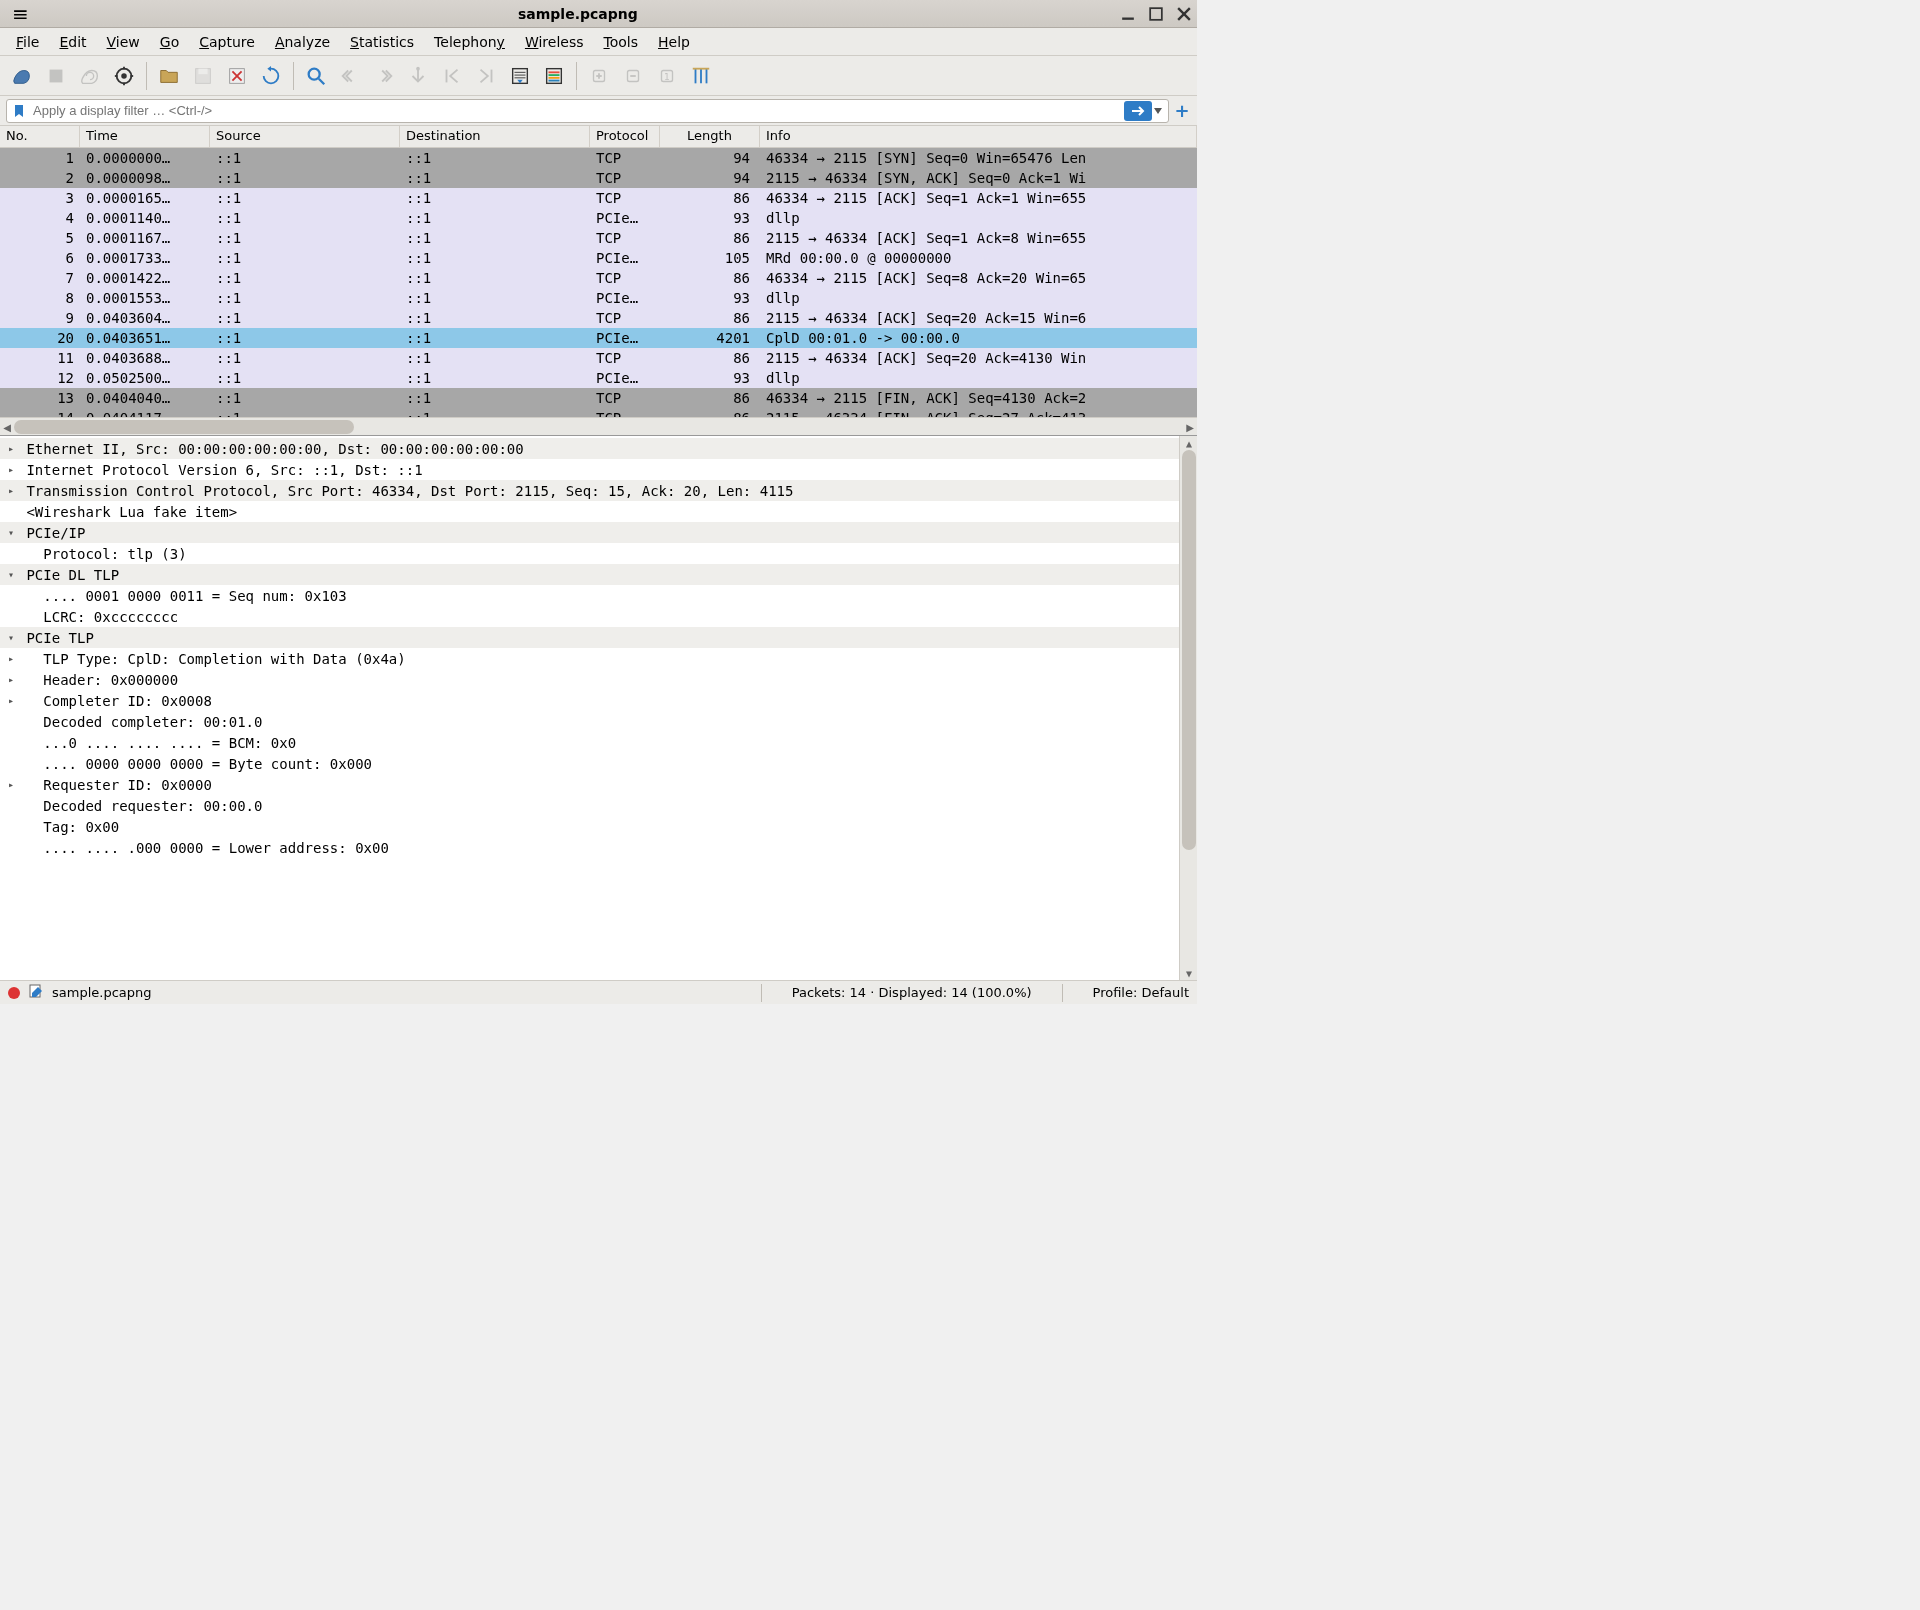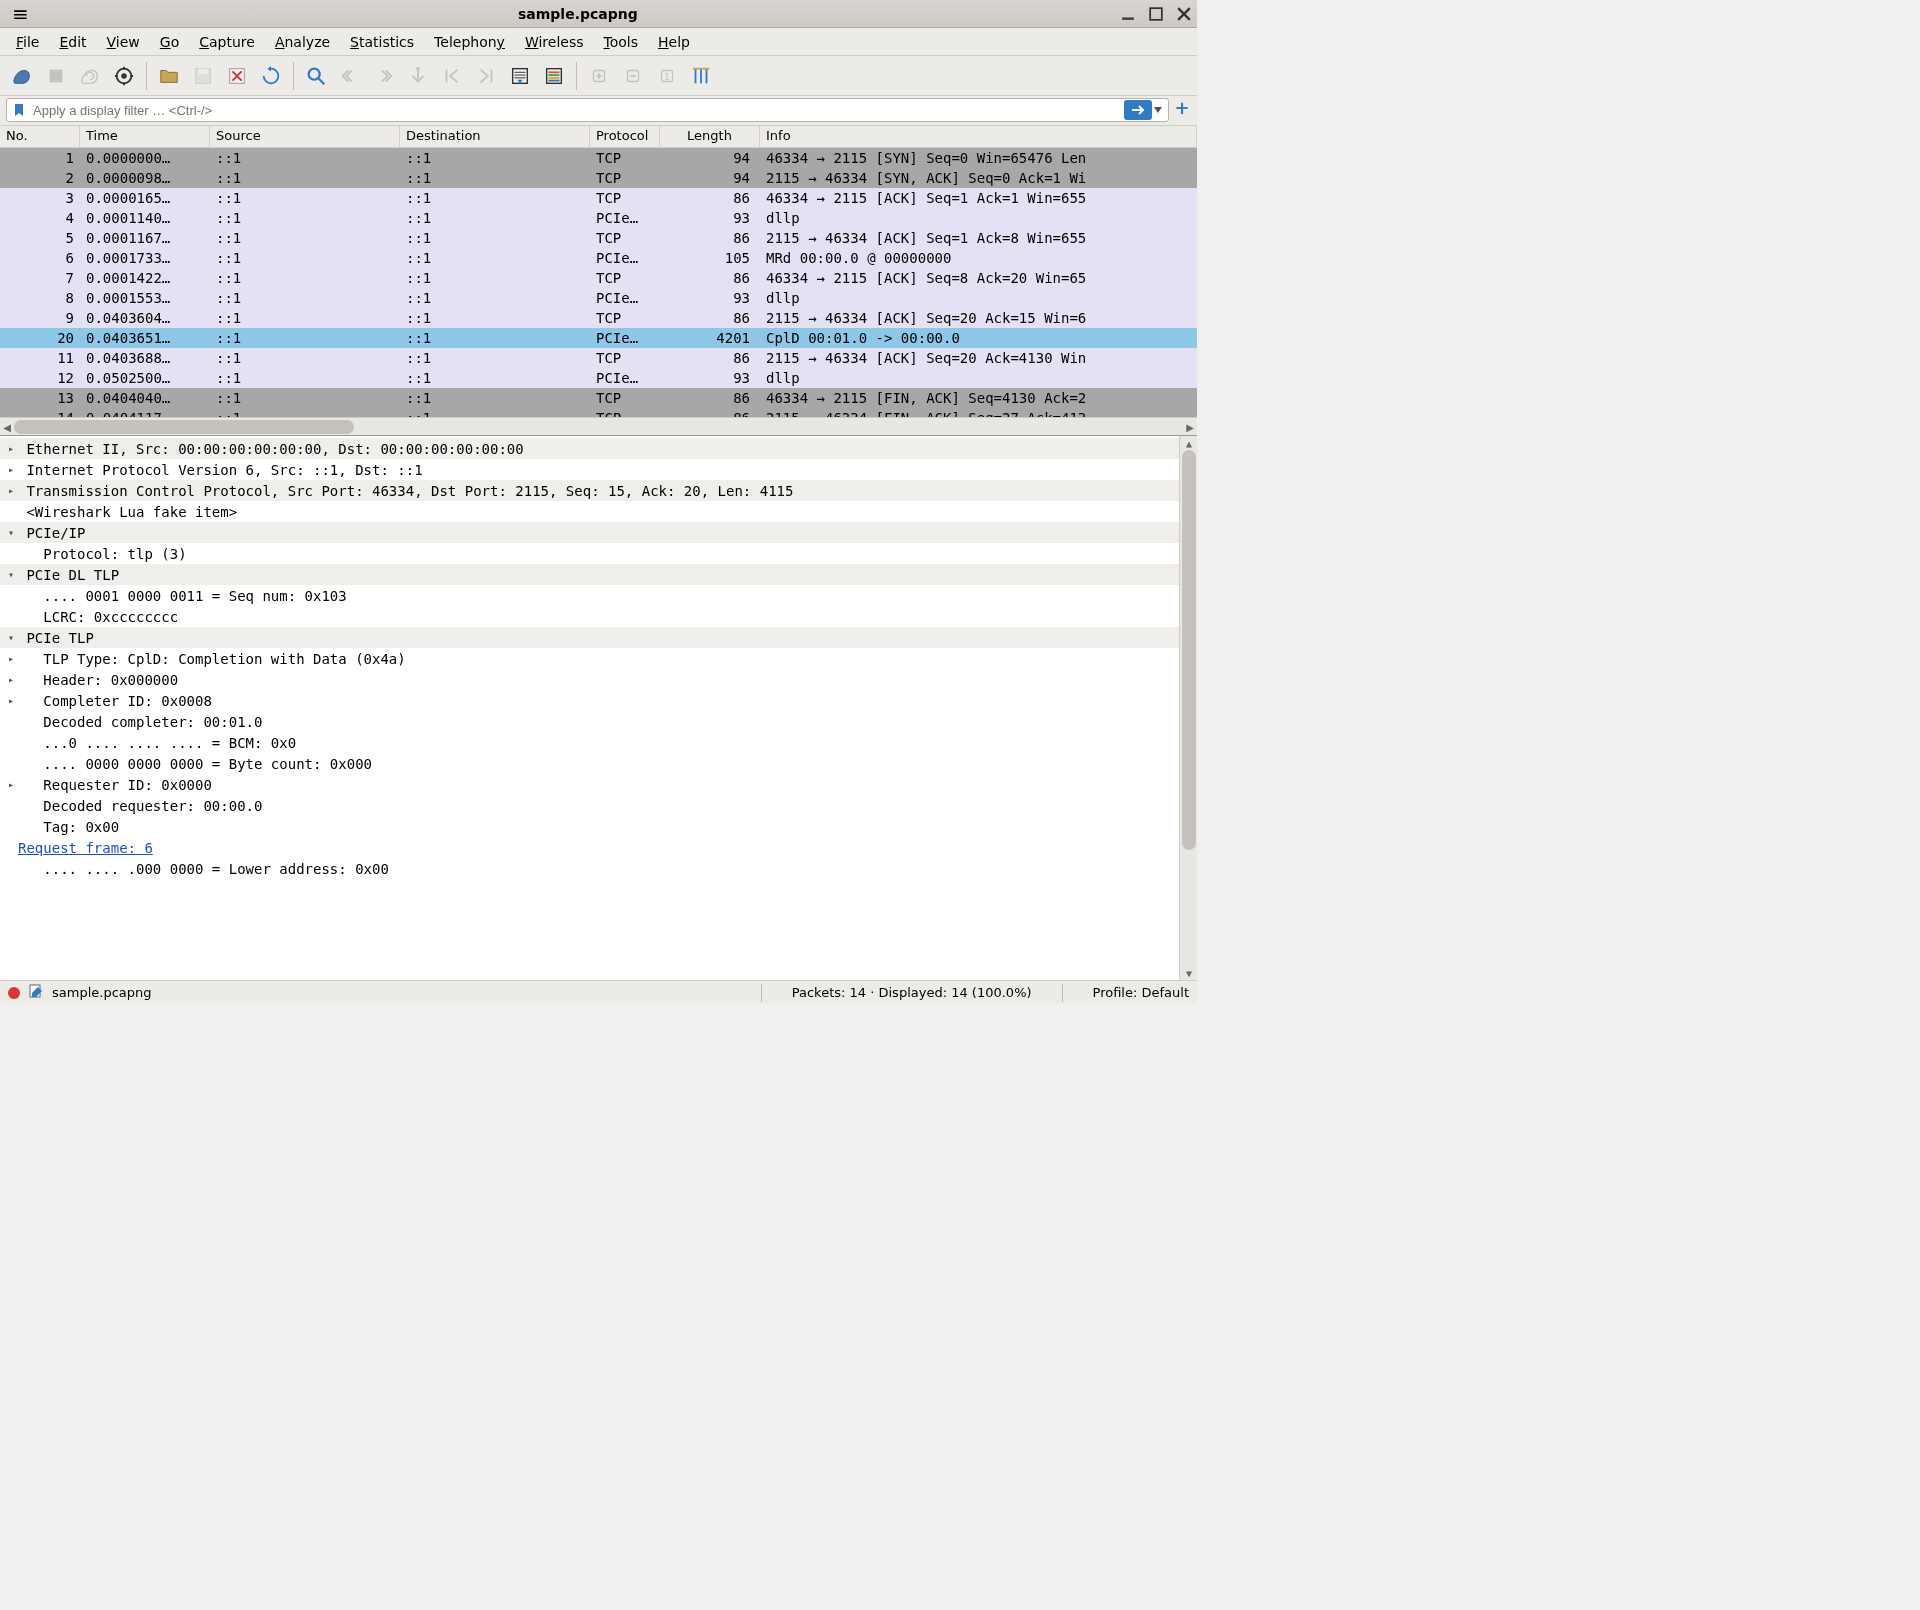--- a/index.html
+++ b/index.html
@@ -80,20 +80,21 @@
     cursor: pointer;
     border-radius: 4px;
   }
   .tool-btn svg { width: 22px; height: 22px; }
   .tool-btn.disabled { opacity: 0.4; cursor: default; }
   
   .filterbar {
     background: #ecebe8;
     height: 30px;
     display: flex;
+    align-items: center;
     padding: 2px 6px;
     gap: 4px;
     border-bottom: 1px solid #cfccc6;
   }
   .filter-input-wrap {
     flex: 1;
     display: flex;
     align-items: center;
     background: #fff;
     border: 1px solid #b8b4ad;
@@ -638,21 +639,20 @@
       <div class="detail-line alt"><span class="expander">▾</span> PCIe TLP</div>
       <div class="detail-line"><span class="expander">▸</span>   TLP Type: CplD: Completion with Data (0x4a)</div>
       <div class="detail-line"><span class="expander">▸</span>   Header: 0x000000</div>
       <div class="detail-line"><span class="expander">▸</span>   Completer ID: 0x0008</div>
       <div class="detail-line"><span class="expander"></span>   Decoded completer: 00:01.0</div>
       <div class="detail-line"><span class="expander"></span>   ...0 .... .... .... = BCM: 0x0</div>
       <div class="detail-line"><span class="expander"></span>   .... 0000 0000 0000 = Byte count: 0x000</div>
       <div class="detail-line"><span class="expander">▸</span>   Requester ID: 0x0000</div>
       <div class="detail-line"><span class="expander"></span>   Decoded requester: 00:00.0</div>
       <div class="detail-line"><span class="expander"></span>   Tag: 0x00</div>
-      <div class="detail-line"><span class="expander"></span>   <a>Request frame: 6</a></div>
       <div class="detail-line"><span class="expander"></span>   .... .... .000 0000 = Lower address: 0x00</div>
     </div>
   <div class="vscroll">
     <div class="arrow-t">▲</div>
     <div class="thumb"></div>
     <div class="arrow-b">▼</div>
   </div>
 </div>
 
 <div class="statusbar">

